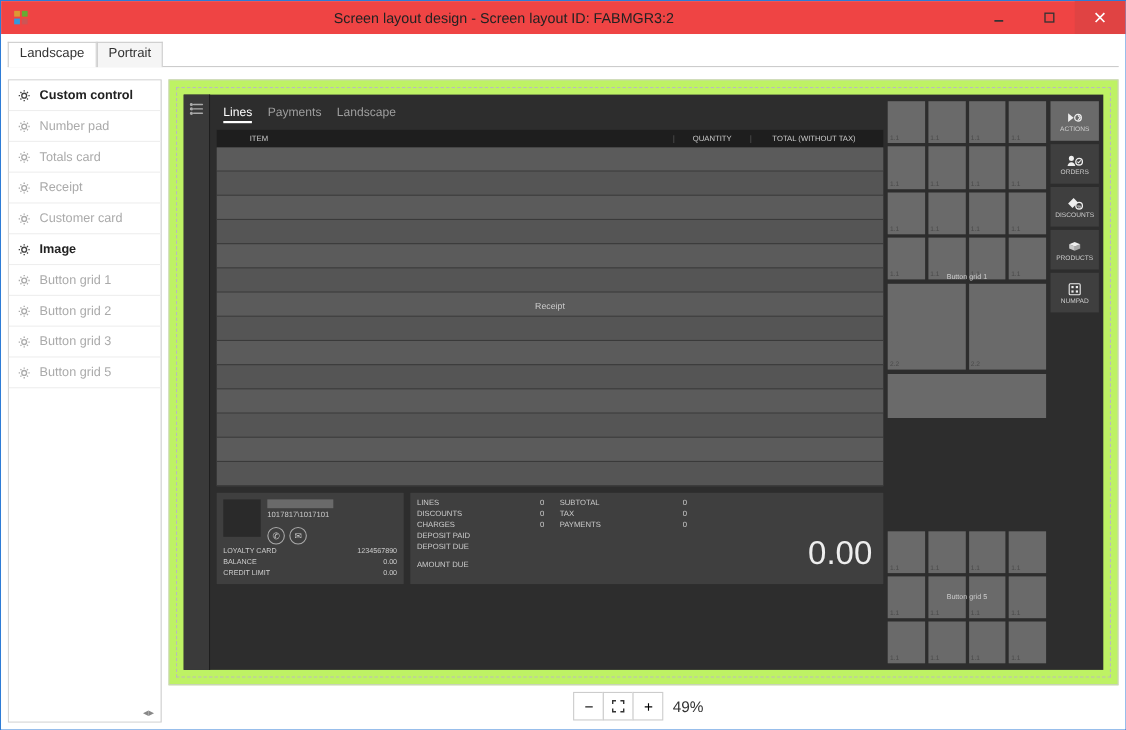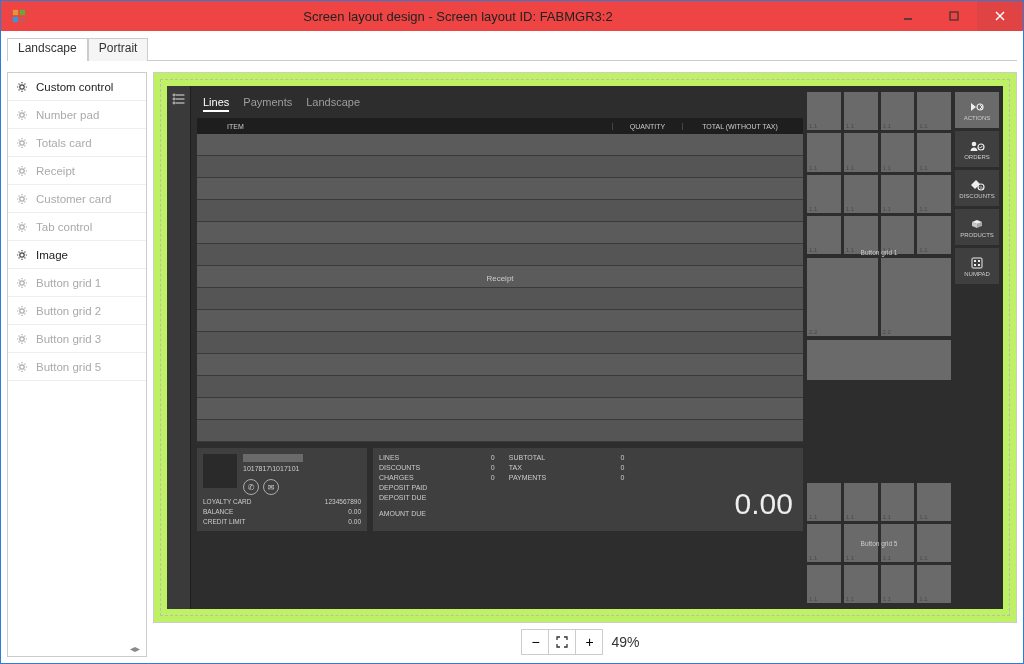--- a/index.html
+++ b/index.html
@@ -21,21 +21,21 @@
   .tabs { height: 24px; margin: 6px 6px 11px 6px; display:flex; gap:0; border-bottom:1px solid #ccc; }
   .tab { padding: 2px 10px; font-size: 12px; border:1px solid #ccc; border-bottom:none; background:#f5f5f5; color:#333; position:relative; top:1px; }
   .tab.active { background:#fff; }
 
   .body { flex:1; display:flex; margin:0 6px 6px 6px; gap:6px; overflow:hidden; }
 
   
   .toolbox { width: 140px; border:1px solid #ccc; display:flex; flex-direction:column; }
   .tool { height: 28px; display:flex; align-items:center; gap:8px; padding:0 8px; font-size:11.5px; color:#aaa; border-bottom:1px solid #eee; cursor:pointer; }
   .tool .gear { width:12px; height:12px; }
-  .tool.enabled { color:#222; }
+  .tool.enabled { color:#222;font-weight:bold; }
   .toolbox .collapse { margin-top:auto; text-align:right; padding:2px 6px; color:#888; font-size:10px; }
 
   
   .canvas-col { flex:1; display:flex; flex-direction:column; gap:4px; overflow:hidden; }
   .canvas-wrap { flex:1; border:1px solid #ccc; background:#bef264; overflow:hidden; position:relative; display:flex; }
   .canvas-inner { flex:1; margin:6px; border:1px dashed #bbb; padding:6px; display:flex; flex-direction:column; }
 
   
   .pos { flex:1; background:#2d2d2d; display:flex; color:#ddd; font-size:9px; }
   .pos-left-rail { width:24px; background:#3a3a3a; border-right:1px solid #1e1e1e; display:flex; align-items:flex-start; justify-content:center; padding-top:6px; }
@@ -170,27 +170,20 @@
               </svg></span>
             <span>Receipt</span>
           </div>
         <div class="tool">
             <span class="gear"><svg viewBox="0 0 12 12" fill="none" stroke-width="1.2">
                 <circle cx="6" cy="6" r="2.2"></circle>
                 <path d="M6 1v1.2M6 9.8V11M1 6h1.2M9.8 6H11M2.6 2.6l.9.9M8.5 8.5l.9.9M9.4 2.6l-.9.9M3.5 8.5l-.9.9"></path>
               </svg></span>
             <span>Customer card</span>
           </div>
-        <div class="tool">
-            <span class="gear"><svg viewBox="0 0 12 12" fill="none" stroke-width="1.2">
-                <circle cx="6" cy="6" r="2.2"></circle>
-                <path d="M6 1v1.2M6 9.8V11M1 6h1.2M9.8 6H11M2.6 2.6l.9.9M8.5 8.5l.9.9M9.4 2.6l-.9.9M3.5 8.5l-.9.9"></path>
-              </svg></span>
-            <span>Tab control</span>
-          </div>
         <div class="tool enabled">
             <span class="gear"><svg viewBox="0 0 12 12" fill="none" stroke-width="1.2">
                 <circle cx="6" cy="6" r="2.2"></circle>
                 <path d="M6 1v1.2M6 9.8V11M1 6h1.2M9.8 6H11M2.6 2.6l.9.9M8.5 8.5l.9.9M9.4 2.6l-.9.9M3.5 8.5l-.9.9"></path>
               </svg></span>
             <span>Image</span>
           </div>
         <div class="tool">
             <span class="gear"><svg viewBox="0 0 12 12" fill="none" stroke-width="1.2">
                 <circle cx="6" cy="6" r="2.2"></circle>

